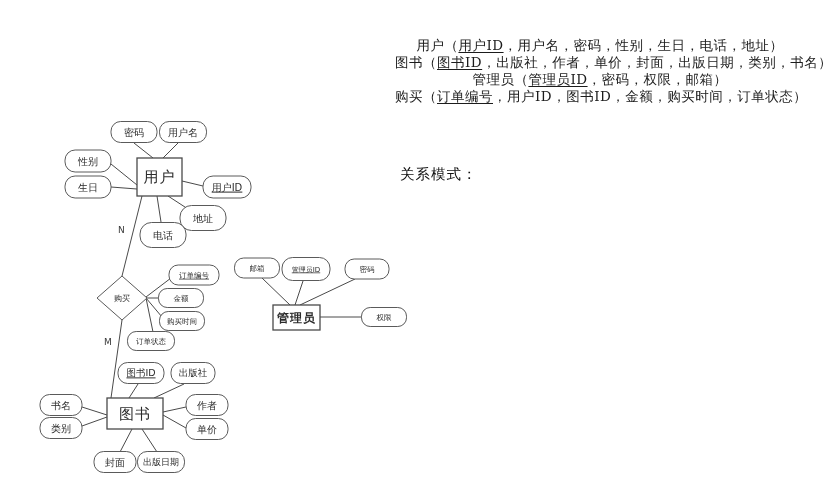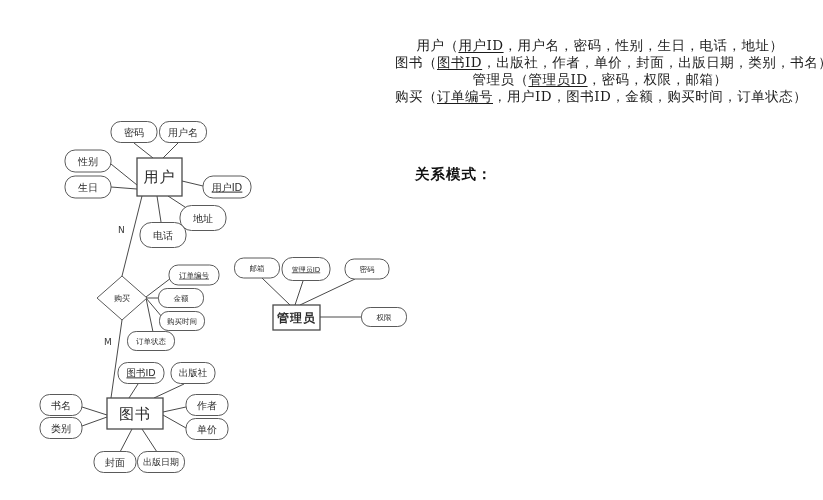--- a/index.html
+++ b/index.html
@@ -21,23 +21,23 @@
     font-size: 13.5px;
     line-height: 17px;
     color: #1c1c1c;
     letter-spacing: 0.5px;
   }
   .schema-line { white-space: nowrap; }
   .schema-line .u { text-decoration: underline; text-underline-offset: 2px; }
 
   #schema-heading {
     position: absolute;
-    left: 415px; top: 165px;
+    left: 400px; top: 165px;
     font-family: "DejaVu Serif", "Liberation Serif", serif;
-    font-weight: bold;
+    font-weight: normal;
     font-size: 14.5px;
     color: #111;
     letter-spacing: 1px;
   }
 
   
   #er-svg { position: absolute; left: 0; top: 0; }
   .edge { stroke: #4a4a4a; stroke-width: 1; }
   .entity { fill: #ffffff; stroke: #4a4a4a; stroke-width: 1.3; }
   .attr { fill: #ffffff; stroke: #5a5a5a; stroke-width: 1; }

